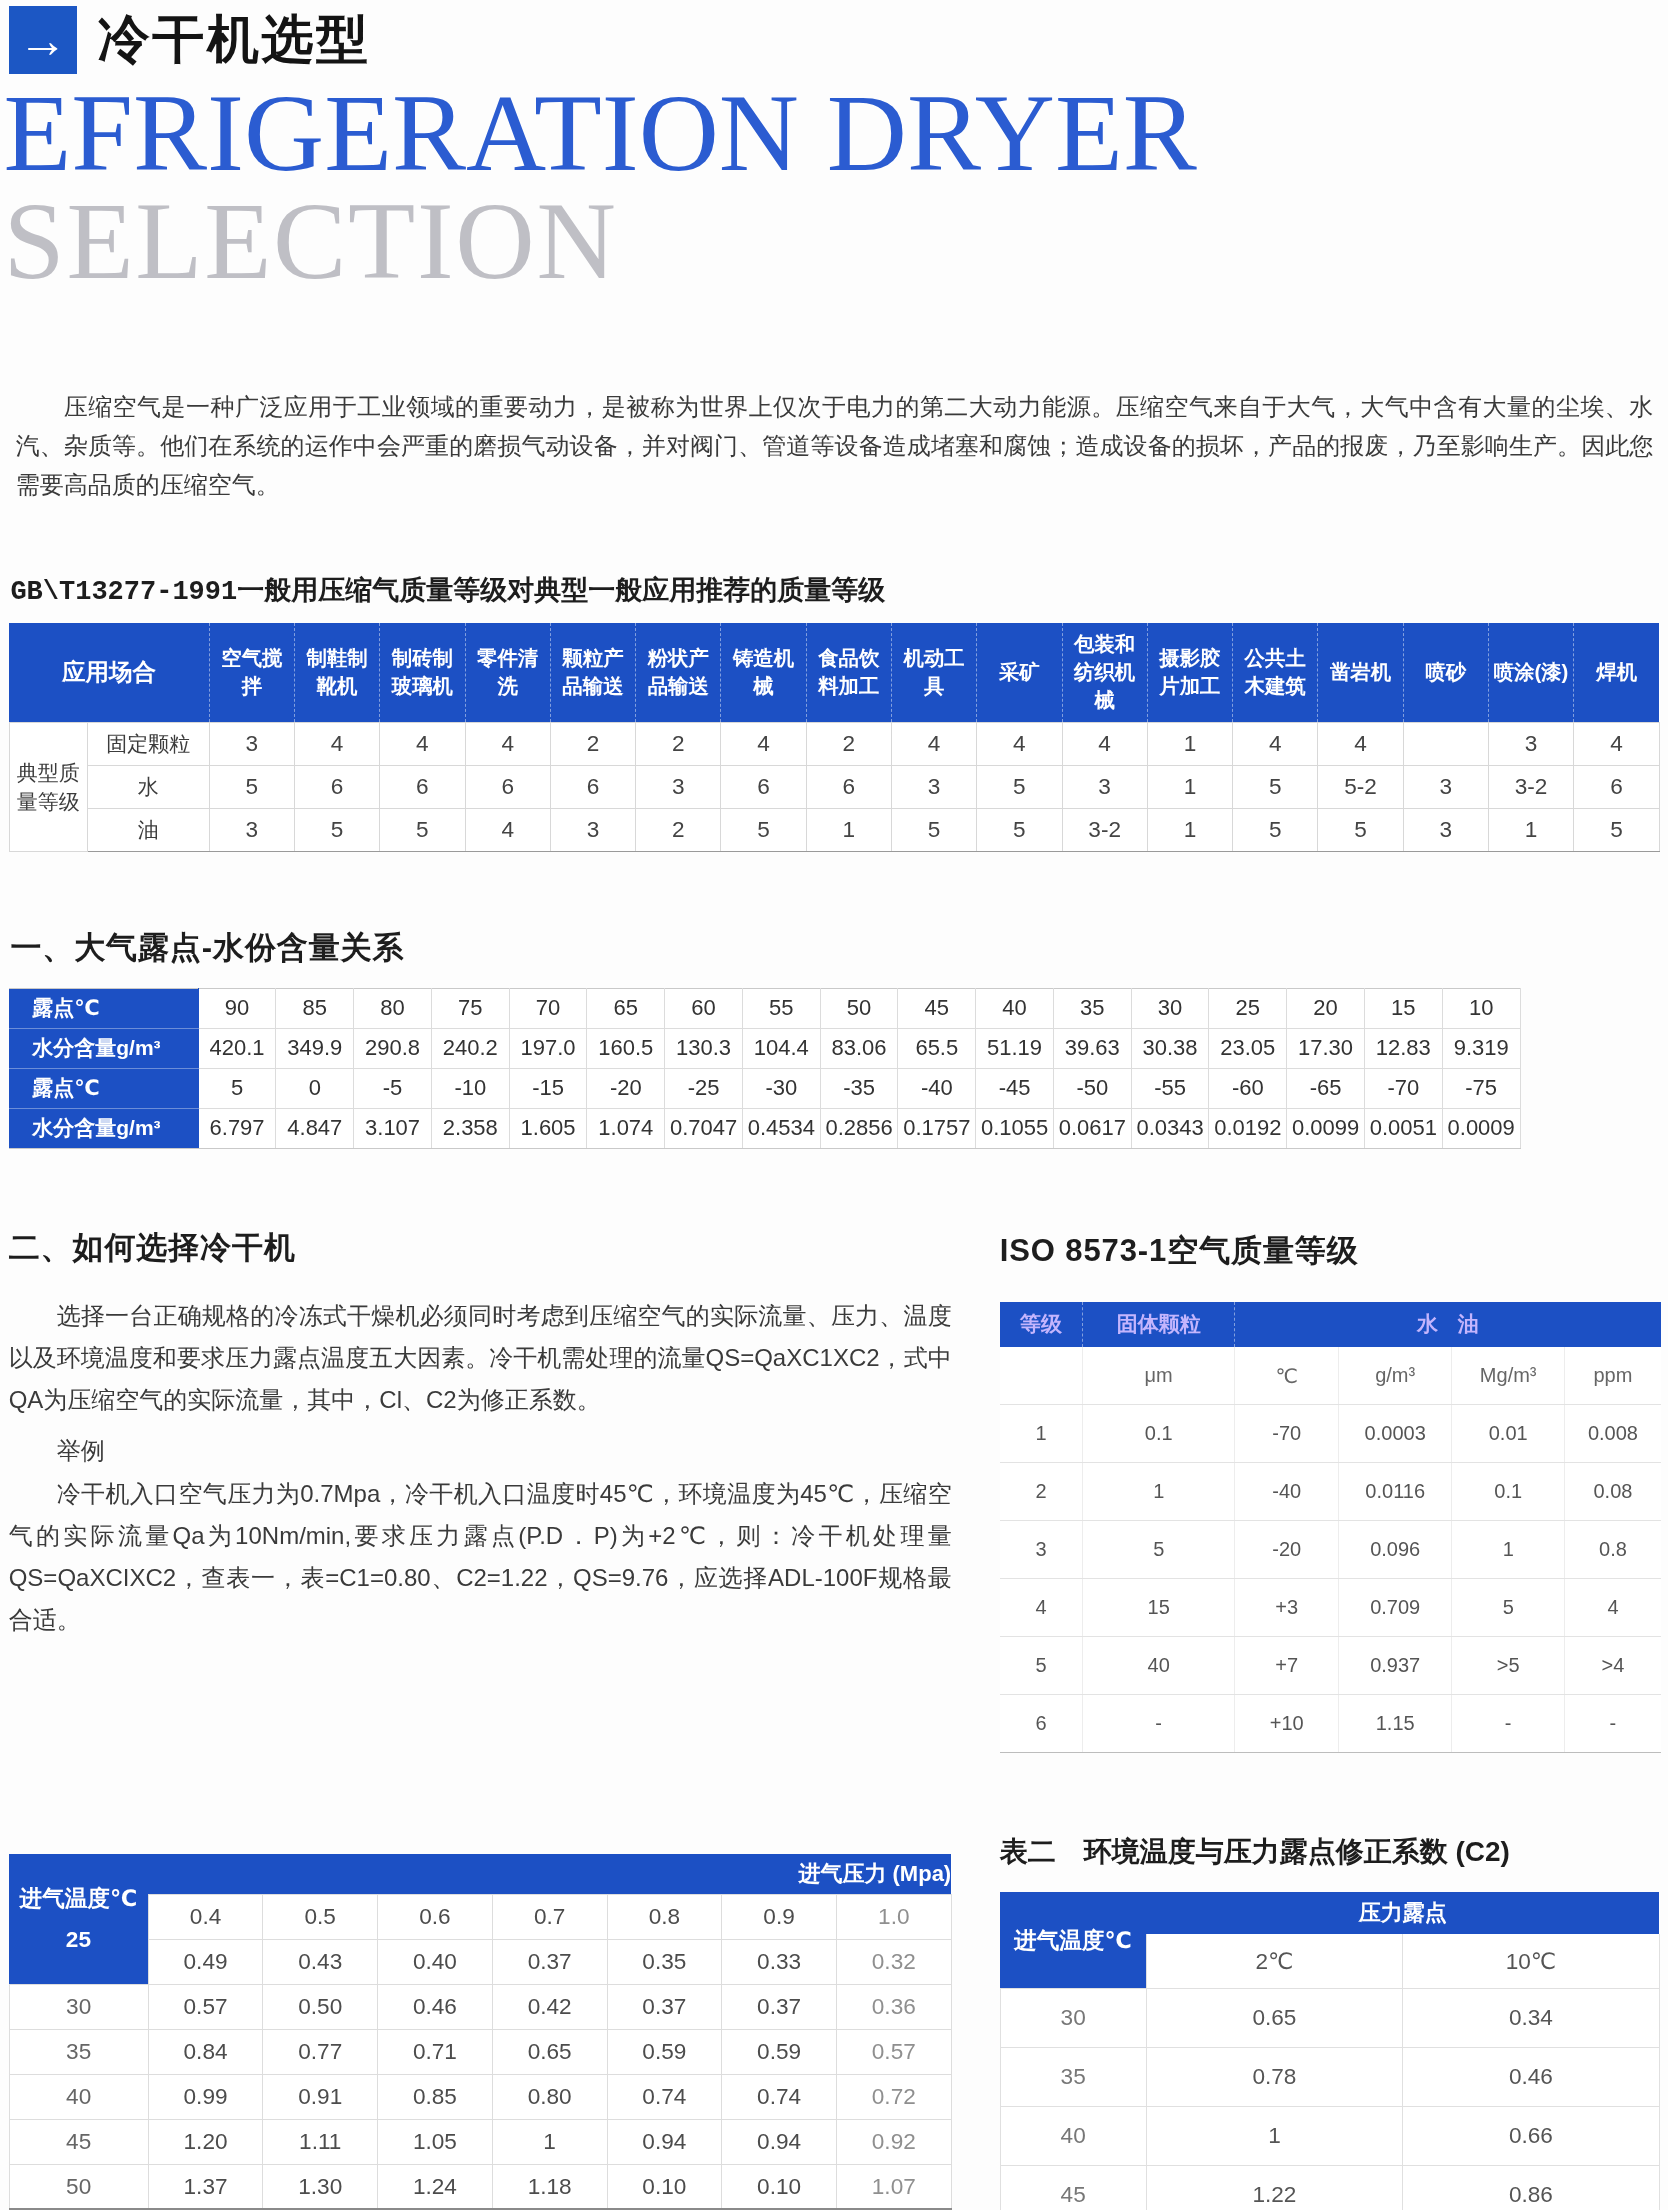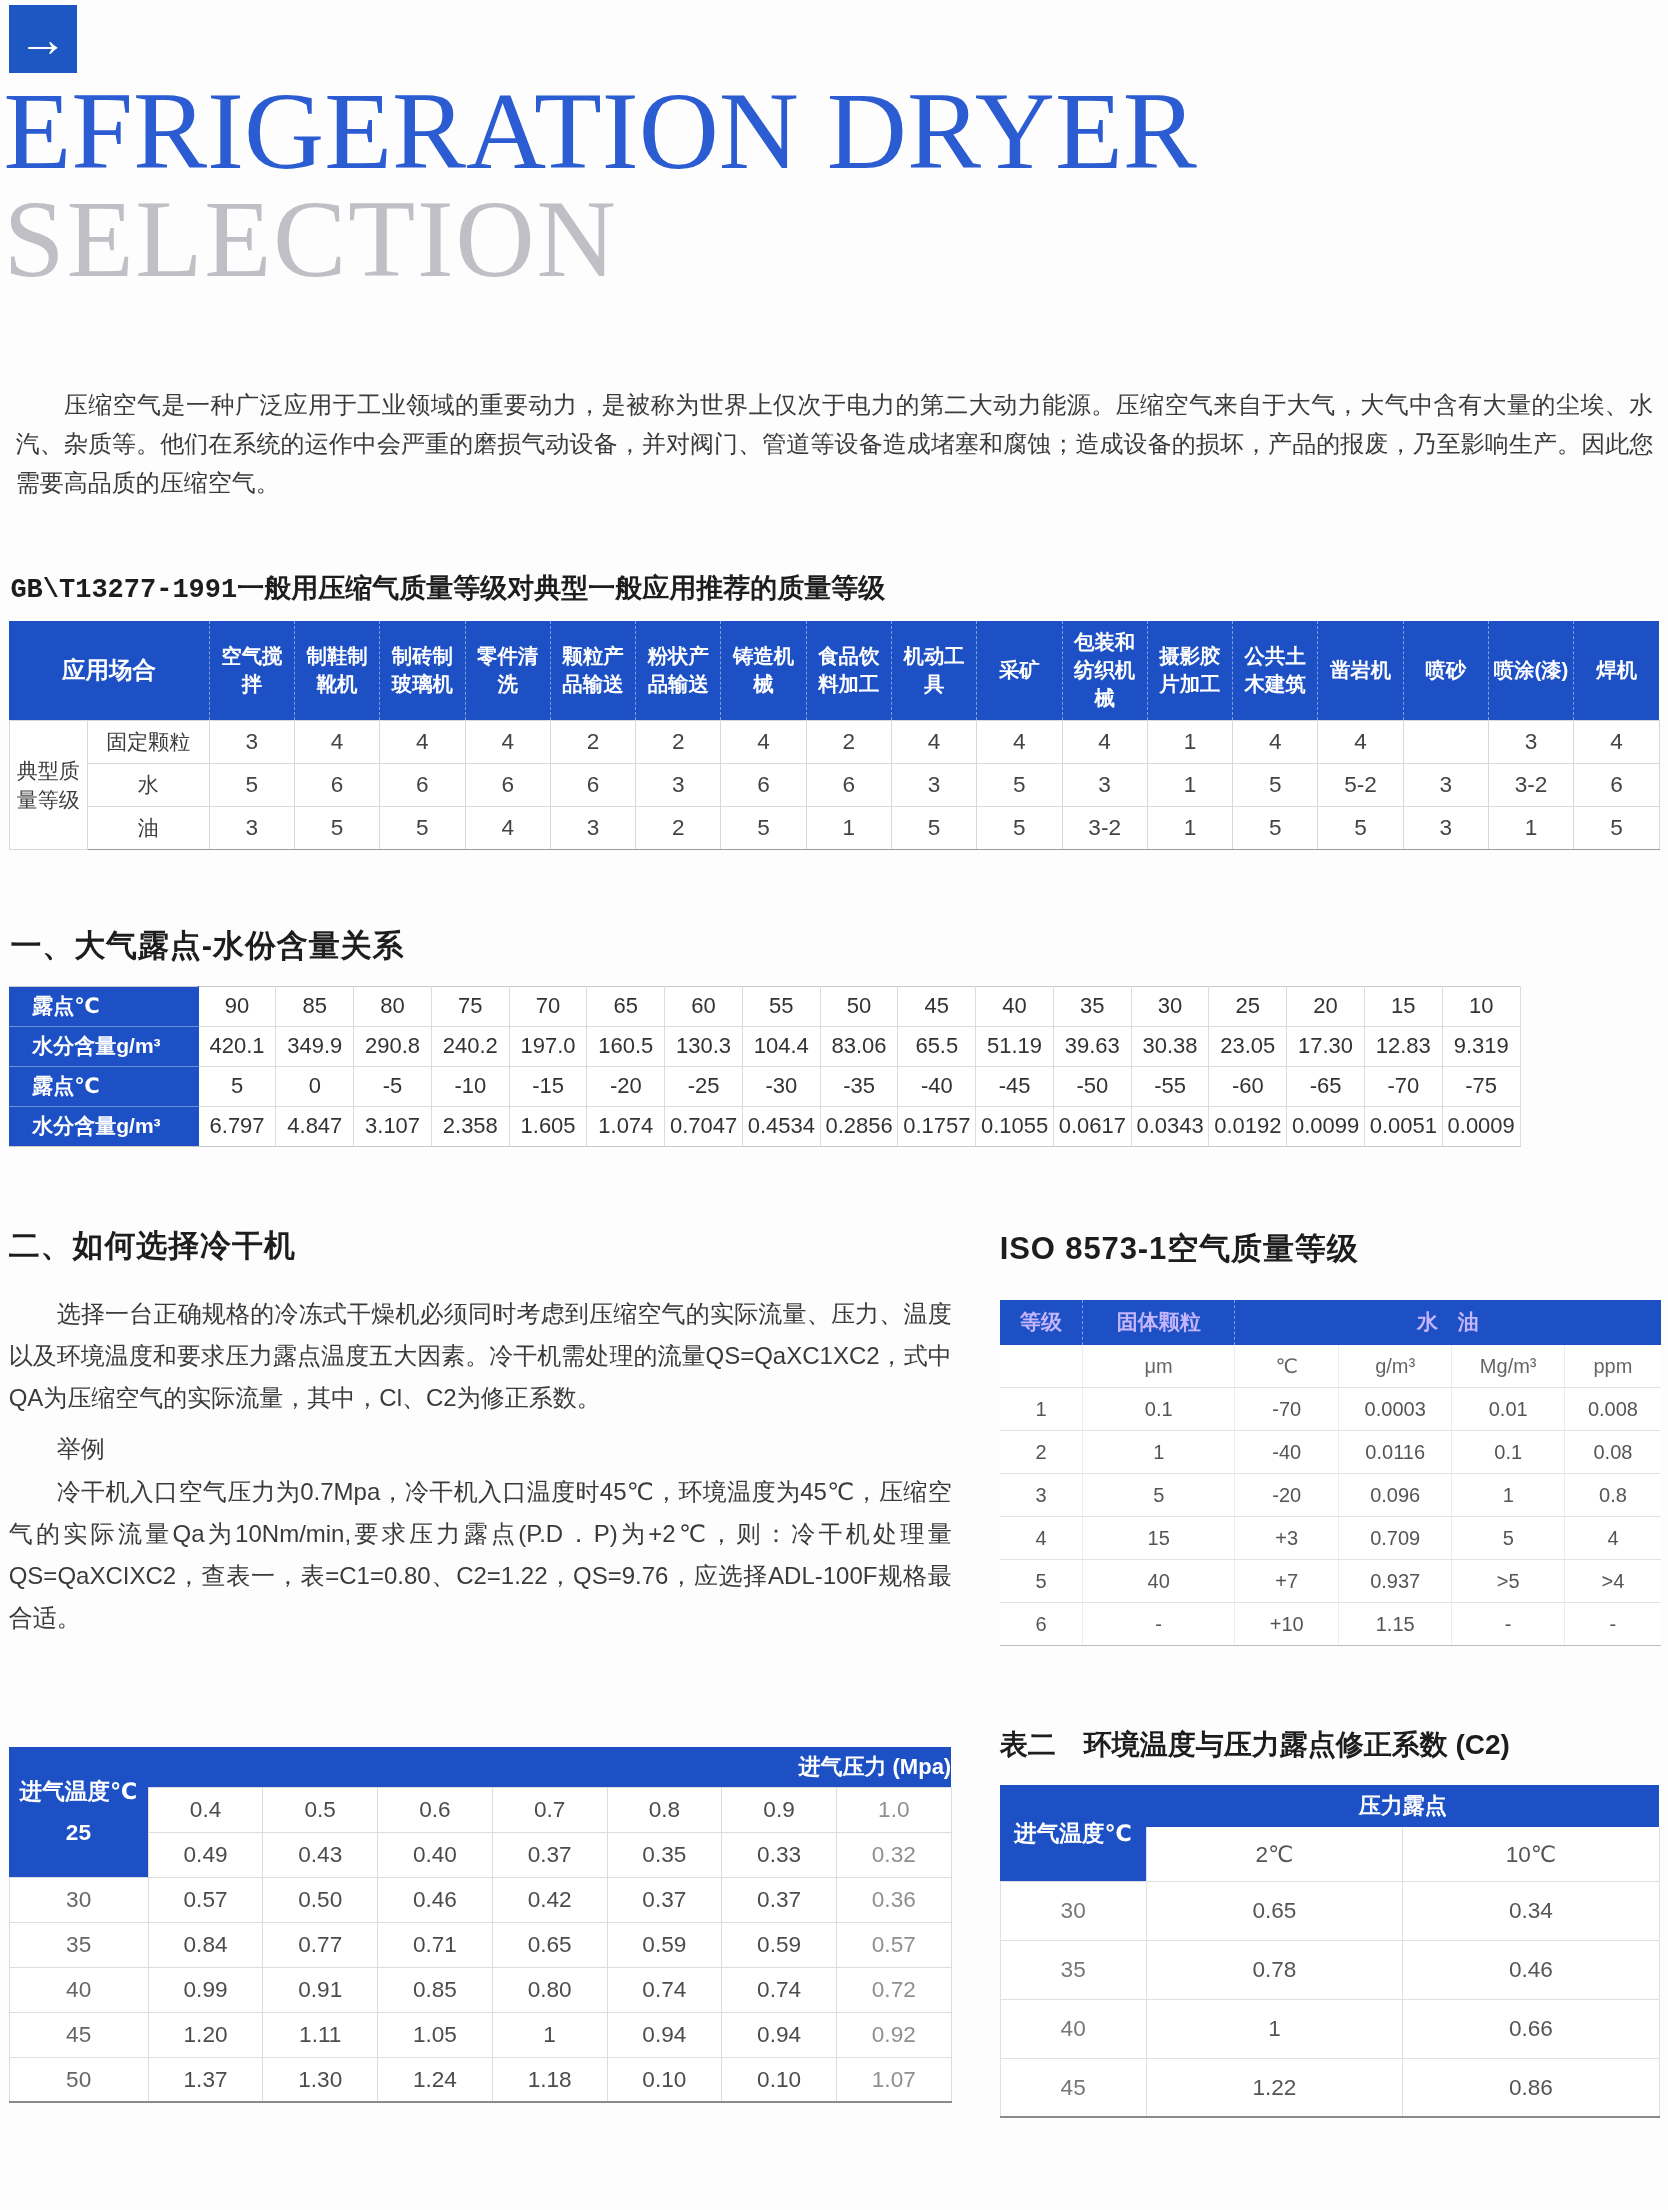--- a/index.html
+++ b/index.html
@@ -87,21 +87,21 @@
   .iso-title { margin-top:3.5px; }
   .iso-table { width:660px; margin-top:29.5px; }
   .iso-table thead tr.main th {
     background:#1c50c4; color:#c4b5fd; font-size:21px; font-weight:600;
     height:45px; text-align:center;
   }
   .iso-table thead tr.main th + th { border-left:0.9px dashed rgba(255,255,255,.45); }
   .iso-table thead tr.main th.wo { word-spacing:14px; }
   .iso-table td {
     text-align:center; font-size:20px; color:#555;
-    height:43px; border-bottom:0.9px solid #e3e3e3; border-left:0.9px solid #ededed;
+    height:58px; border-bottom:0.9px solid #e3e3e3; border-left:0.9px solid #ededed;
   }
   .iso-table td:first-child { border-left:none; }
   .iso-table tr.units td { color:#666; }
   .iso-table tbody tr:last-child td { border-bottom:1.7px solid #bdbdbd; }
 
   
   .cols.bottom { margin-top:80px; }
   .c1-table { width:943px; margin-top:21px; }
   .c1-table th.corner {
     background:#1c50c4; color:#fff; font-size:22.6px; font-weight:600; line-height:1.5;
@@ -125,20 +125,21 @@
   .c2-table tbody tr:last-child td { border-bottom:2.6px solid #8a8a8a; }
 </style>
 </head>
 <body>
 
 <div class="page">
 
   <div>
     <div class="hdr-row">
       <div class="hdr-icon">→</div>
+      <h1 class="hdr-cn">冷干机选型</h1>
     </div>
     <div class="hdr-en1">EFRIGERATION DRYER</div>
     <div class="hdr-en2">SELECTION</div>
   </div>
 
   <p class="intro">压缩空气是一种广泛应用于工业领域的重要动力，是被称为世界上仅次于电力的第二大动力能源。压缩空气来自于大气，大气中含有大量的尘埃、水汽、杂质等。他们在系统的运作中会严重的磨损气动设备，并对阀门、管道等设备造成堵塞和腐蚀；造成设备的损坏，产品的报废，乃至影响生产。因此您需要高品质的压缩空气。</p>
 
   <h2 class="gb-title">GB\T13277-1991一般用压缩气质量等级对典型一般应用推荐的质量等级</h2>
   <table class="gb-table">
     <colgroup>

